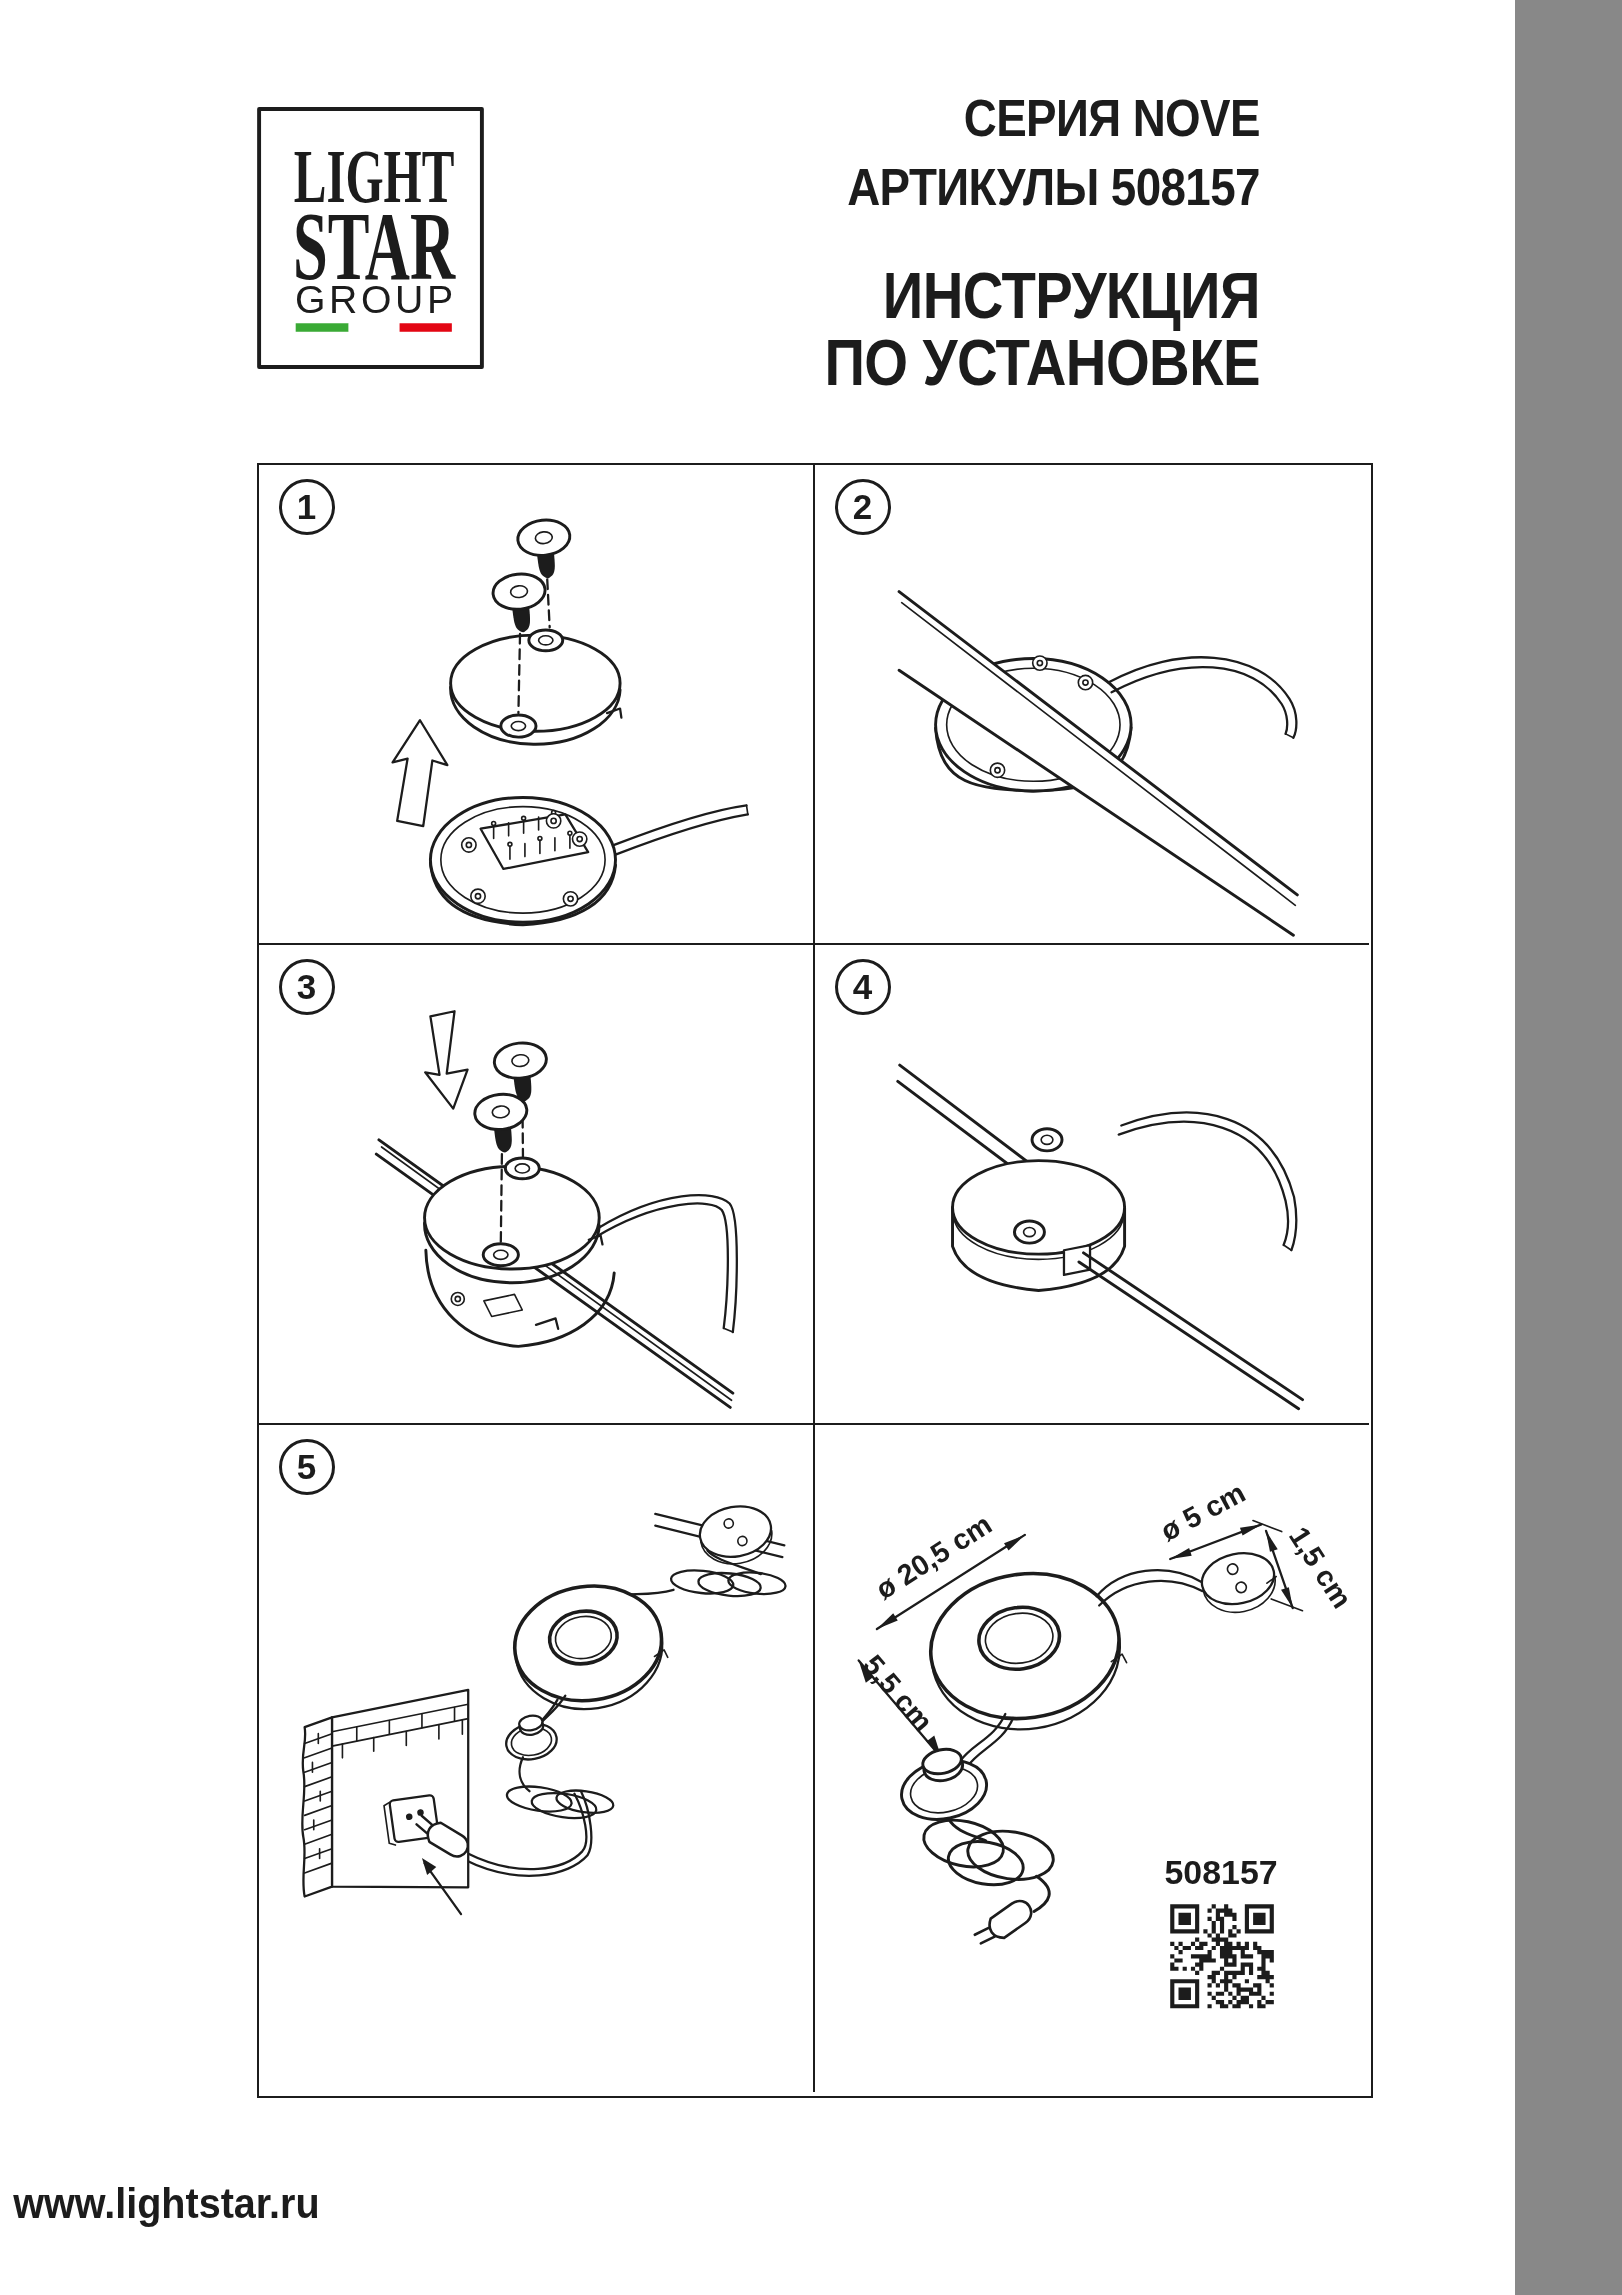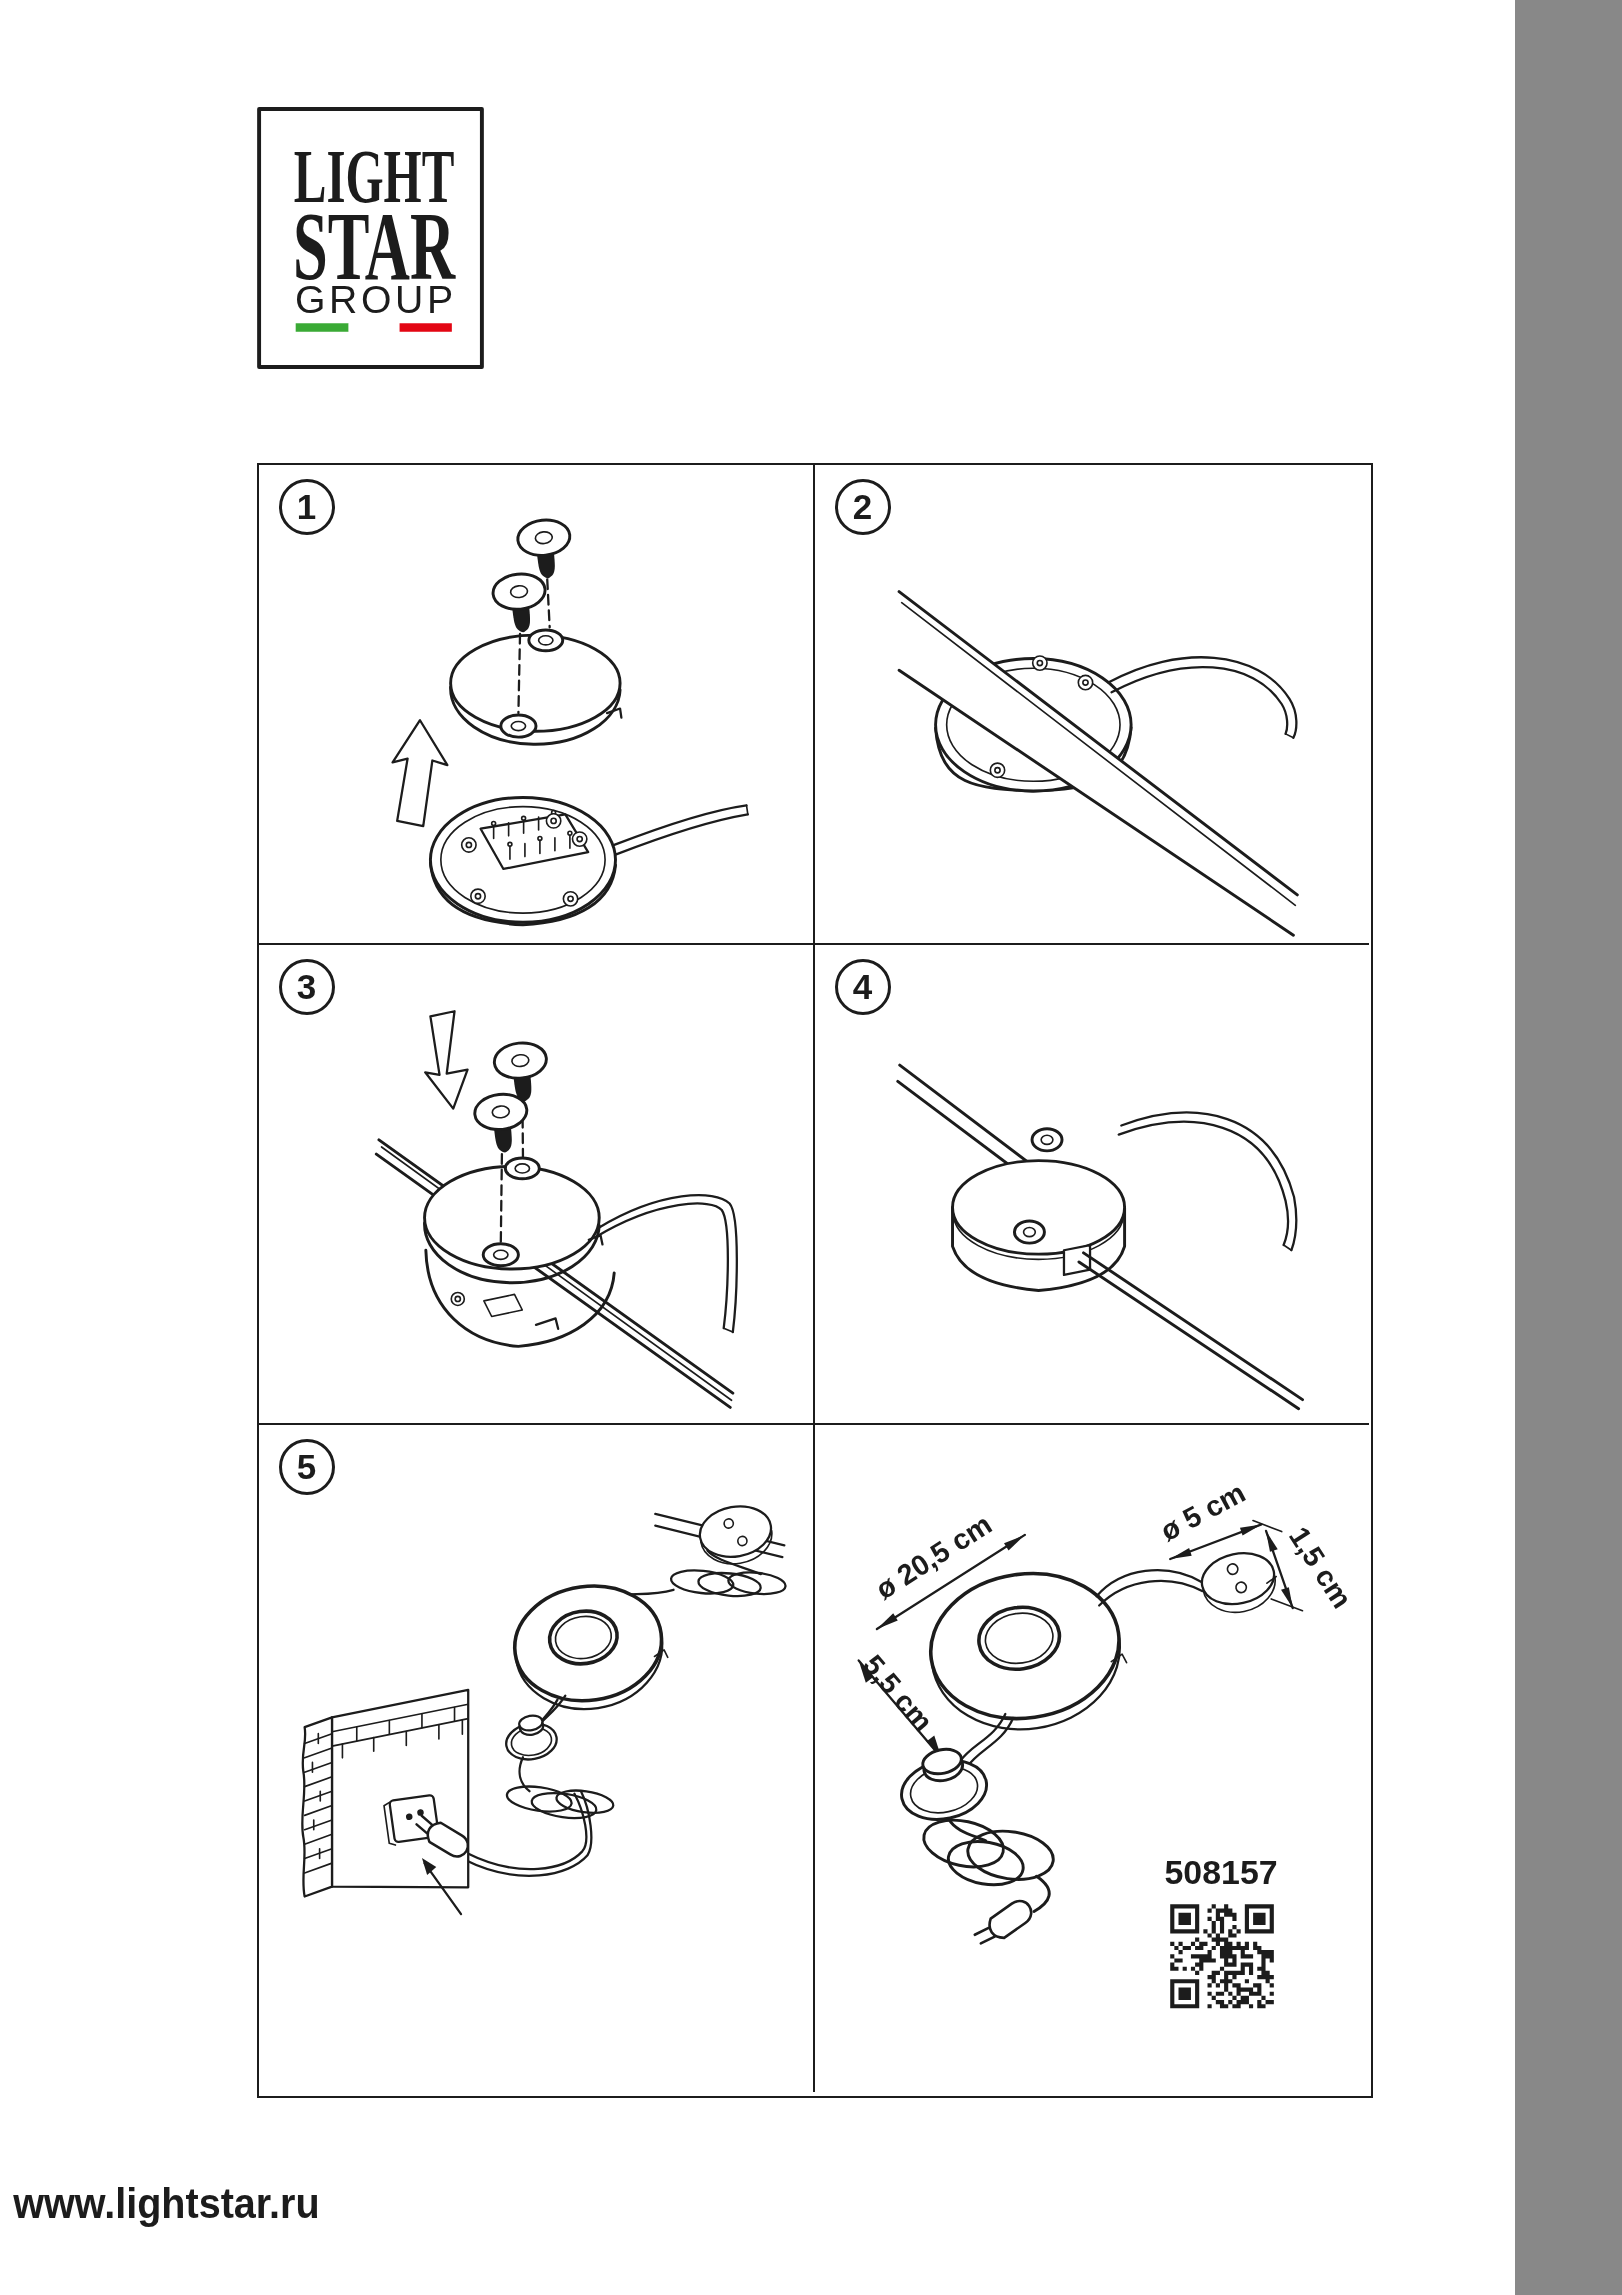--- a/index.html
+++ b/index.html
@@ -55,20 +55,27 @@
     <text class="serif" x="179" y="145" font-size="116" text-anchor="middle" textLength="246" lengthAdjust="spacingAndGlyphs">LIGHT</text>
     <text class="serif" x="179" y="264" font-size="148" text-anchor="middle" textLength="248" lengthAdjust="spacingAndGlyphs">STAR</text>
     <text class="grp" x="179" y="316" font-size="60" text-anchor="middle" textLength="242" lengthAdjust="spacing">GROUP</text>
     <g>
       <rect x="59" y="331" width="81" height="13" fill="#3aaa35"></rect>
       <rect x="140" y="331" width="78" height="13" fill="#ffffff"></rect>
       <rect x="218" y="331" width="80" height="13" fill="#e30613"></rect>
     </g>
   </svg>
 
+  <div class="hdr">
+    <div class="hdr-sm">СЕРИЯ NOVE</div>
+    <div class="hdr-sm">АРТИКУЛЫ 508157</div>
+    <div class="hdr-gap"></div>
+    <div class="hdr-lg">ИНСТРУКЦИЯ</div>
+    <div class="hdr-lg">ПО УСТАНОВКЕ</div>
+  </div>
 
   <div class="grid">
 
     <div class="cell br bb">
       <div class="badge">1</div>
       <svg viewBox="0 0 850 736" preserveAspectRatio="none">
 
         <g>
           <ellipse cx="424" cy="336" rx="130" ry="74" class="ln w4 fw"></ellipse>
           <path d="M294,342 A130,86 0 0 0 554,346" class="ln w4"></path>

